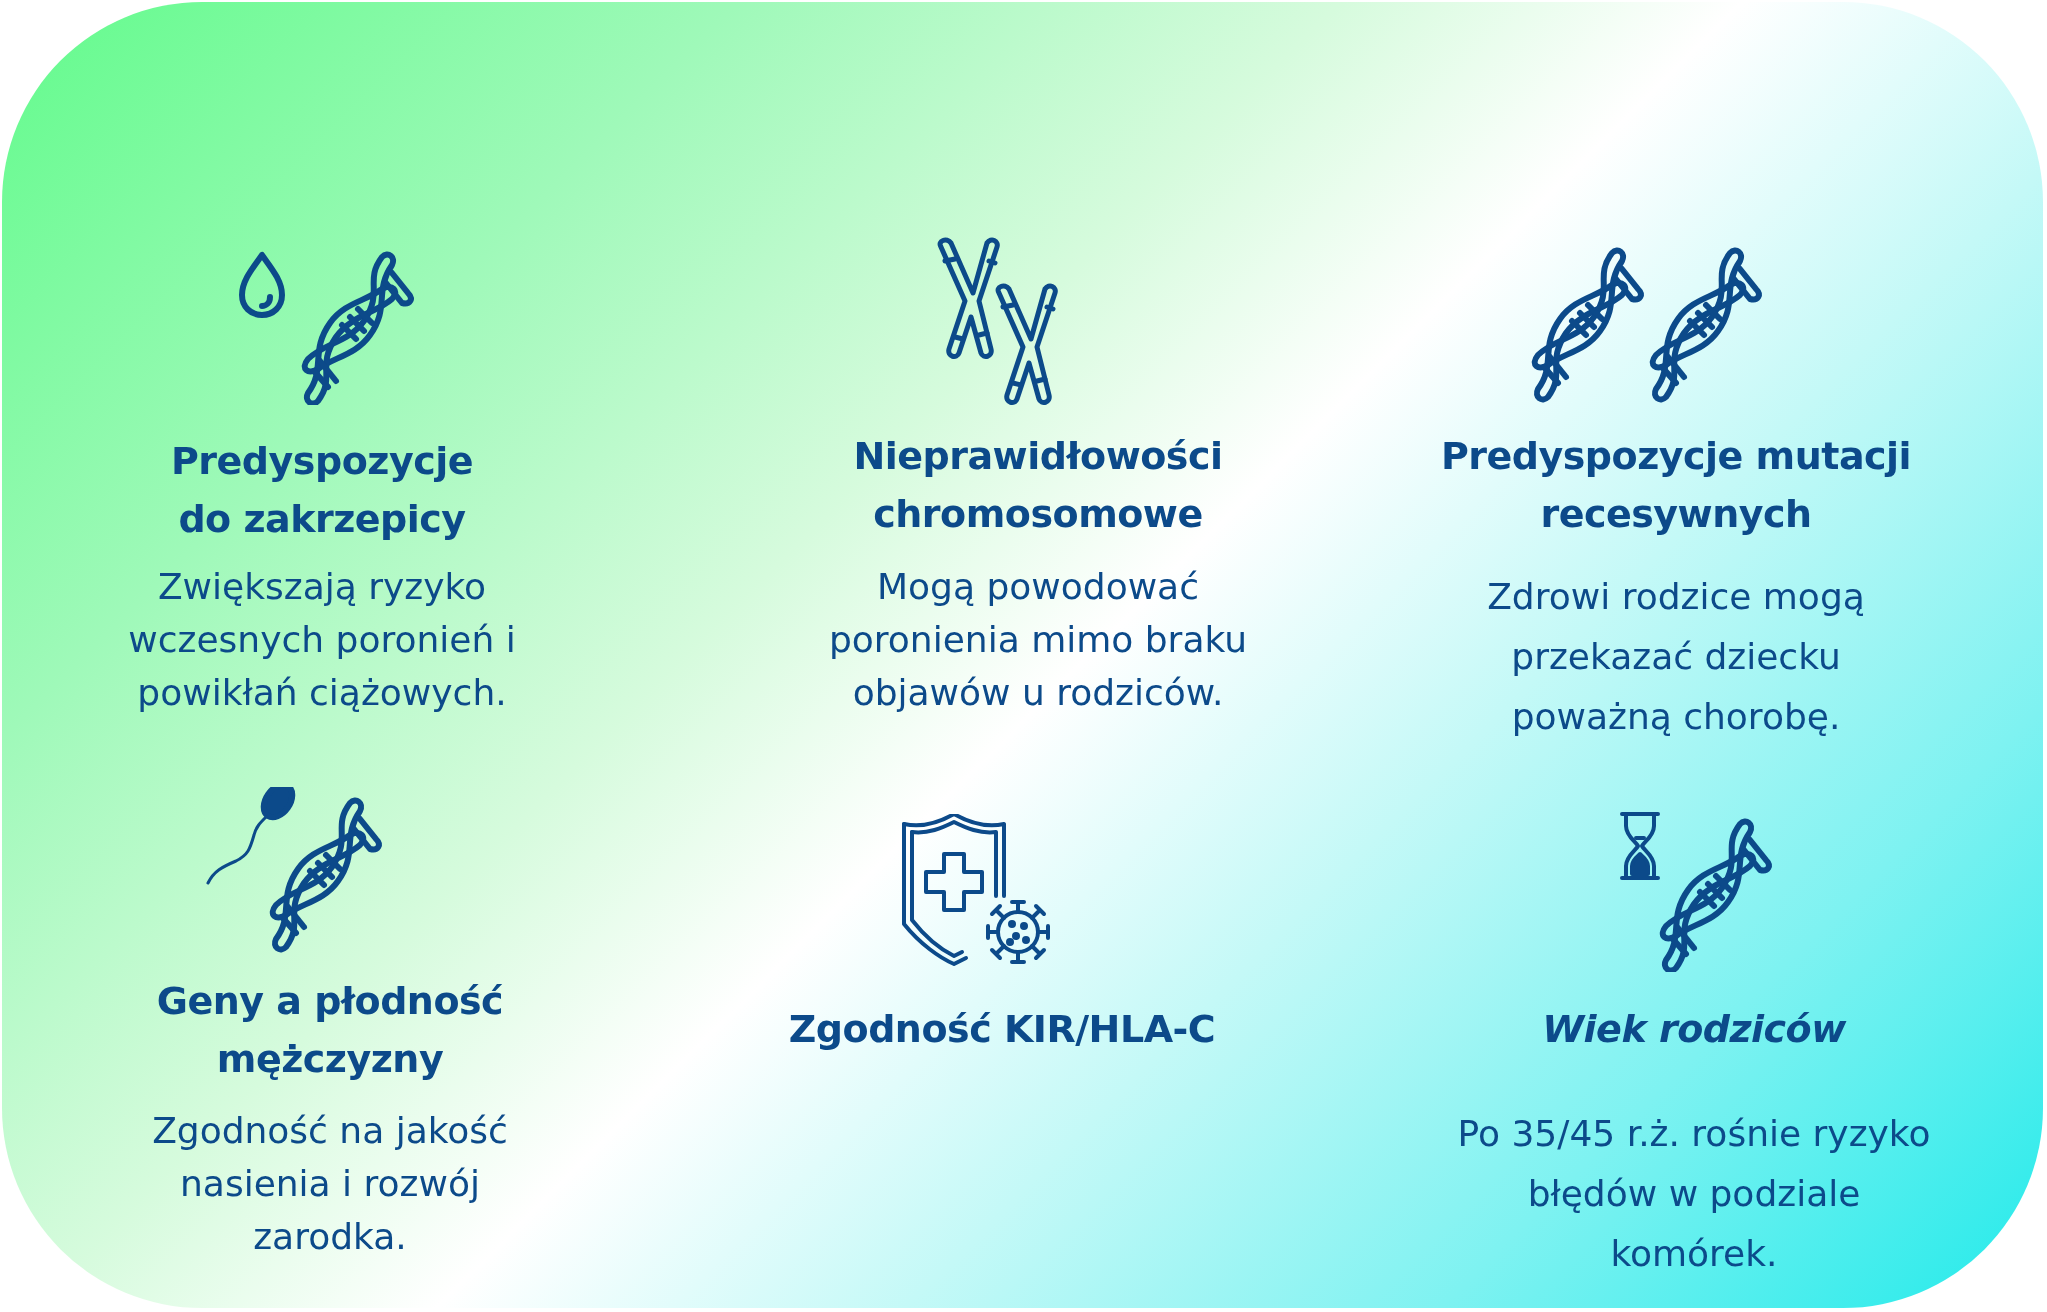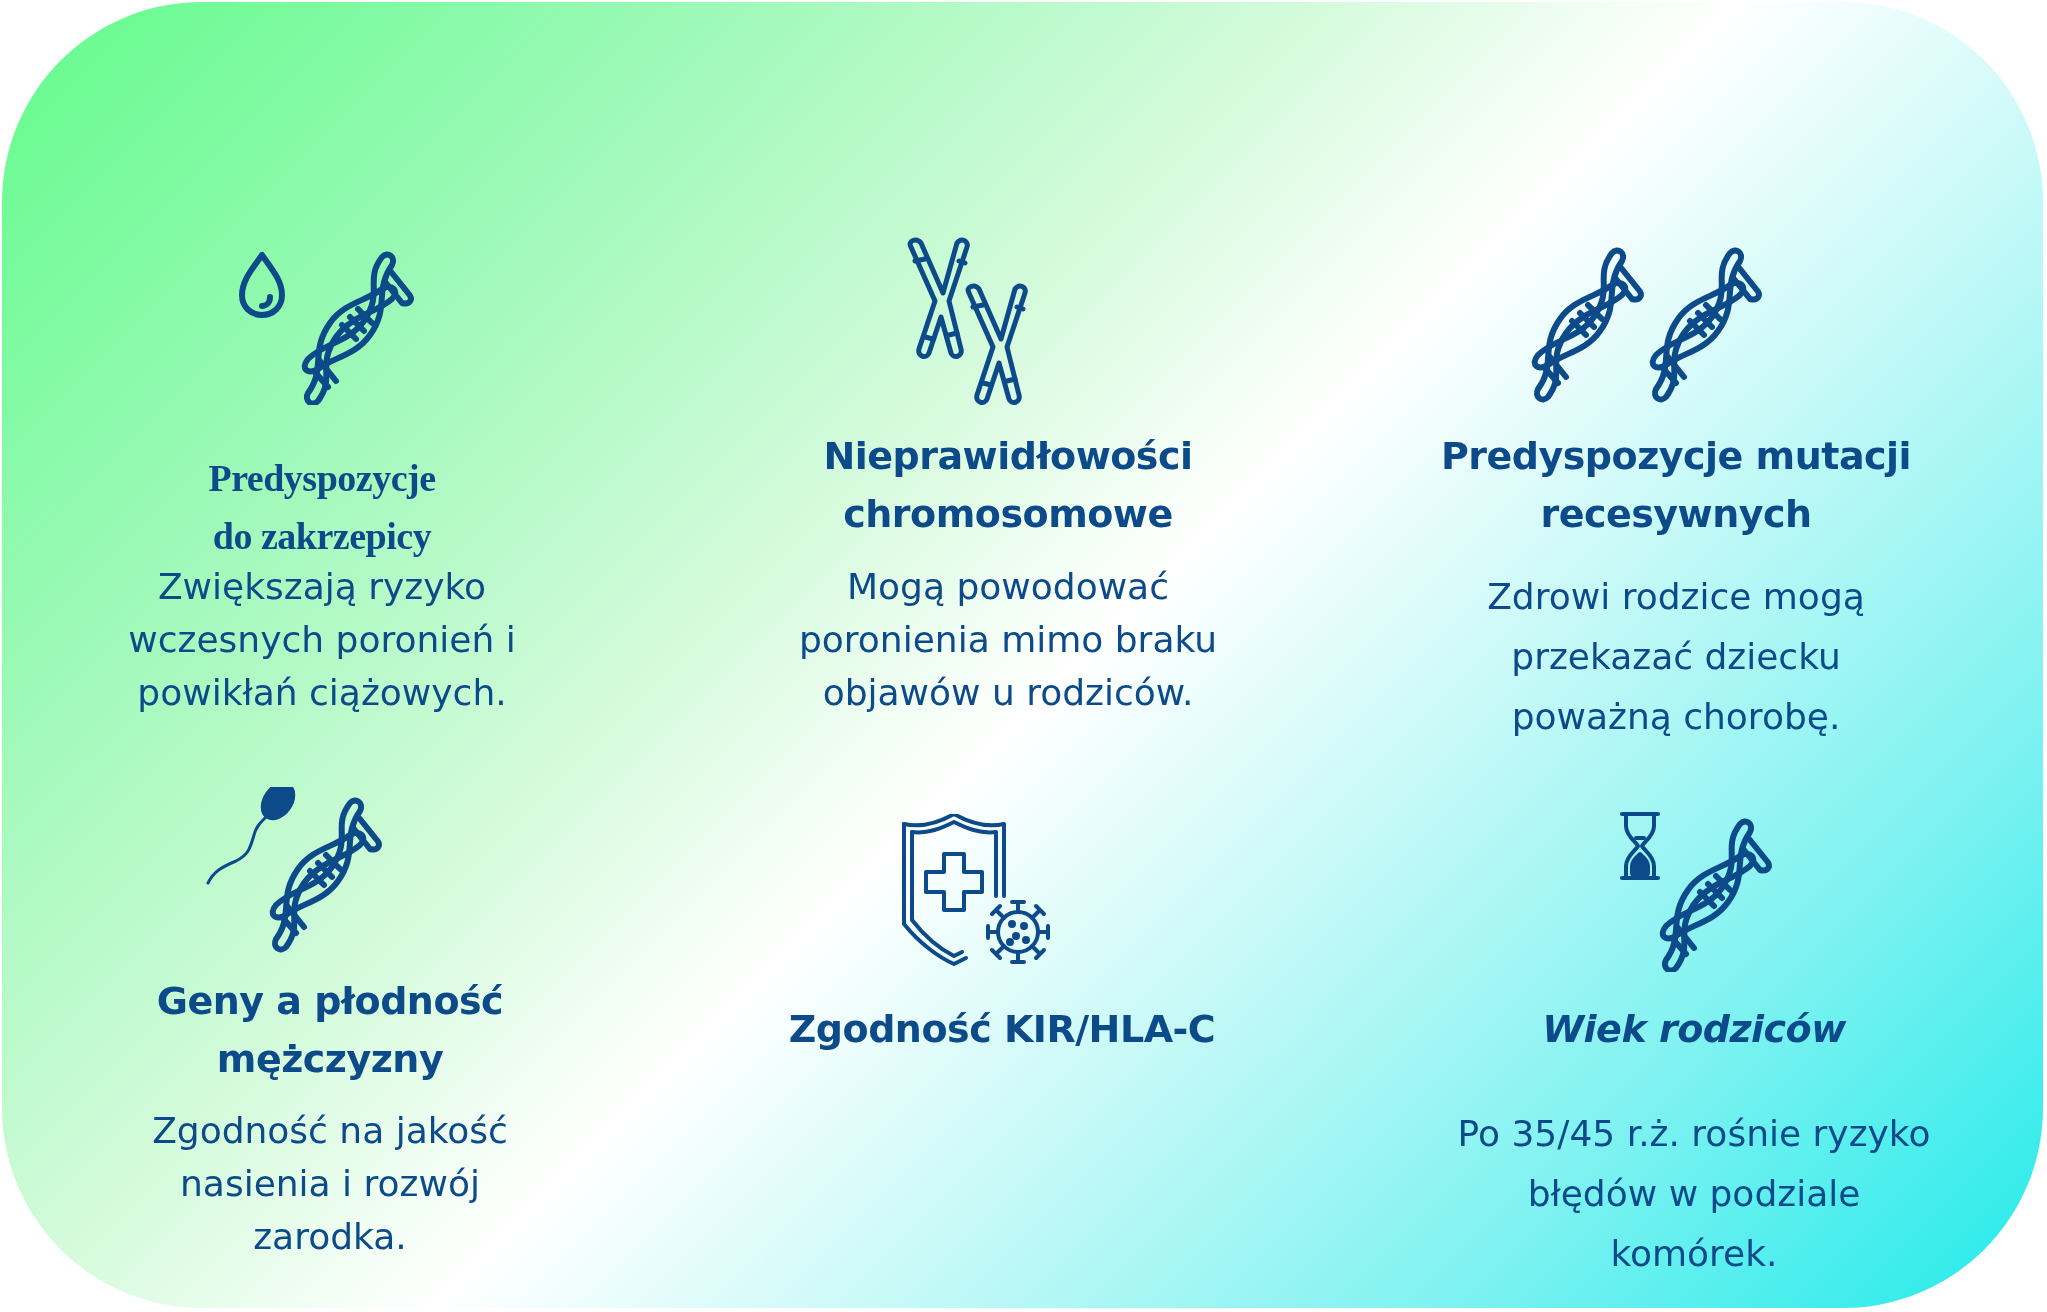--- a/index.html
+++ b/index.html
@@ -49,32 +49,32 @@
           <path d="M24 150 C42 126 22 116 42 86 C58 64 82 62 98 48 C106 40 98 32 88 38 C72 50 50 52 36 72 C16 100 32 118 14 142 C10 150 18 156 24 150 Z"></path>
           <path d="M98 22 L114 42 C120 48 116 54 108 52 L92 32"></path>
           <path d="M56 66 L70 80"></path>
             <path d="M48 74 L62 88"></path>
             <path d="M64 58 L78 72"></path>
           <path d="M26 110 L42 130"></path>
             <path d="M20 120 L34 136"></path>
         </g>
       </svg>
     </div>
-    <div class="heading" style="top:447px;font-family:Liberation Serif, serif;">
+    <div class="heading" style="top:430px;">
       <span class="line">Predyspozycje</span>
       <span class="line">do zakrzepicy</span>
     </div>
     <div class="body" style="top:558px;text-align:center;">
       <span class="line">Zwiększają ryzyko</span>
       <span class="line">wczesnych poronień i</span>
       <span class="line">powikłań ciążowych.</span>
     </div>
   </div>
 
-  <div class="col" style="left:696px; top:0; height:760px;">
+  <div class="col" style="left:726px; top:0; height:760px;">
     <div class="icon" style="left:205px; top:235px;">
       <svg width="140" height="170" viewBox="0 0 140 170" fill="none" stroke="#0c4a8a" stroke-width="5" stroke-linecap="round" stroke-linejoin="round">
         <g>
           <path d="M8 10 C4 4 14 0 18 6 L40 56 L54 6 C58 0 66 4 64 10 L46 64 L58 112 C60 120 50 122 48 116 L38 80 L26 116 C24 122 14 120 16 112 L32 64 Z"></path>
           <path d="M12 24 L22 22"></path>
             <path d="M56 24 L62 26"></path>
           <path d="M22 100 L30 102"></path>
             <path d="M46 98 L54 96"></path>
         </g>
         <g transform="translate(58,46)">

